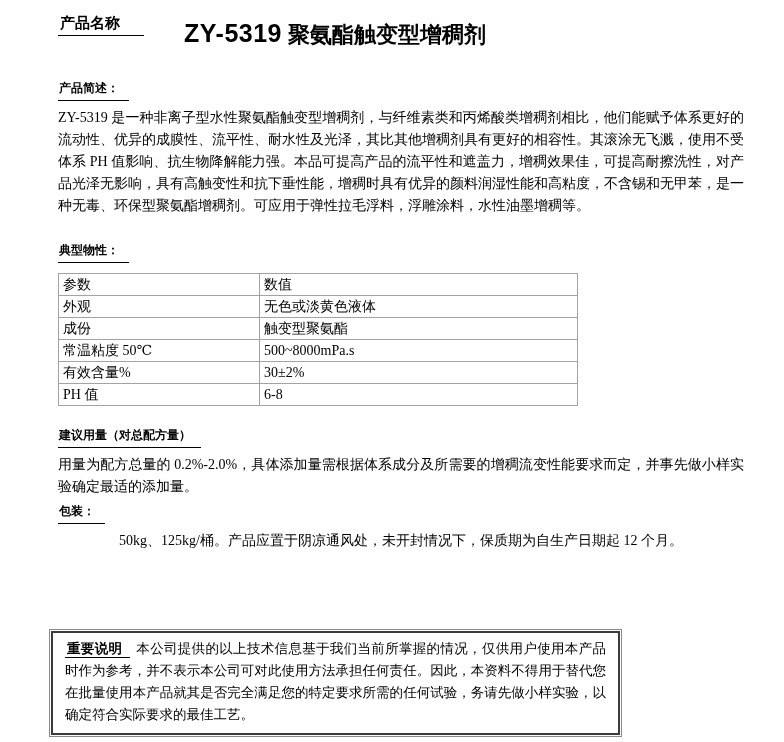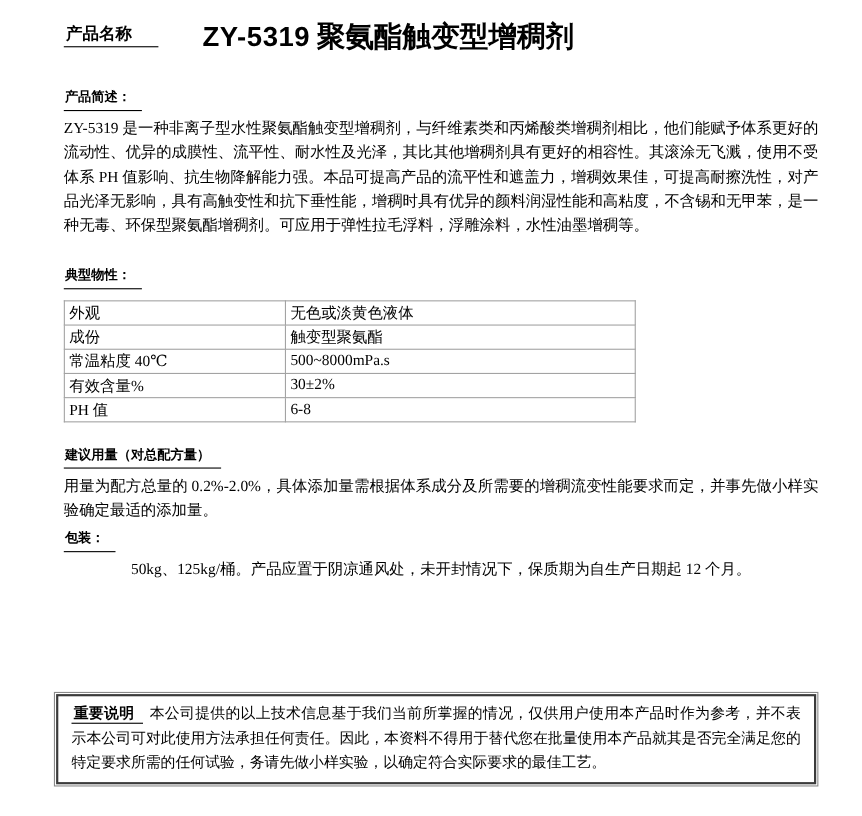--- a/index.html
+++ b/index.html
@@ -13,42 +13,42 @@
     position: relative;
     width: 784px;
     height: 742px;
     background: #ffffff;
     padding: 14px 40px 0 58px;
     overflow: hidden;
   }
   
   .title-row {
     display: flex;
-    align-items: center;
+    align-items: flex-start;
   }
   .title-label {
     font-size: 15px;
     font-weight: bold;
     border-bottom: 1px solid #000;
     padding: 0 24px 2px 2px;
     white-space: nowrap;
   }
   .title-main {
     margin: 0 0 0 40px;
     font-weight: bold;
     line-height: 1.1;
   }
   .title-code {
     font-family: "Liberation Sans", "DejaVu Sans", sans-serif;
     font-size: 25px;
     letter-spacing: 0.5px;
     margin-right: 6px;
   }
   .title-name {
-    font-size: 26px;
+    font-size: 22px;
   }
   
   .section-heading {
     display: inline-block;
     font-size: 12px;
     font-weight: bold;
     border-bottom: 1px solid #000;
     padding: 0 10px 3px 1px;
     margin: 0;
   }
@@ -78,21 +78,21 @@
     padding: 1px 4px;
     vertical-align: middle;
   }
   .props-table col.c1 { width: 201px; }
   .props-table col.c2 { width: 318px; }
   
   .notice-box {
     position: absolute;
     left: 51px;
     top: 631px;
-    width: 691px;
+    width: 569px;
     border: 2px solid #3b3b3b;
     outline: 1px solid #8a8a8a;
     outline-offset: 1px;
     background: #ffffff;
     padding: 5px 12px 7px 12px;
     font-size: 13.5px;
     line-height: 22px;
     text-align: justify;
   }
   .notice-label {
@@ -121,29 +121,33 @@
   <div>
     <h2 class="section-heading h-properties">典型物性：</h2>
   </div>
   <table class="props-table">
     <colgroup>
         <col class="c1">
         <col class="c2">
       </colgroup>
     <tbody>
       <tr>
+        <td>参数</td>
+        <td>数值</td>
+      </tr>
+      <tr>
         <td>外观</td>
         <td>无色或淡黄色液体</td>
       </tr>
       <tr>
         <td>成份</td>
         <td>触变型聚氨酯</td>
       </tr>
       <tr>
-        <td>常温粘度 40℃</td>
+        <td>常温粘度 50℃</td>
         <td>500~8000mPa.s</td>
       </tr>
       <tr>
         <td>有效含量%</td>
         <td>30±2%</td>
       </tr>
       <tr>
         <td>PH 值</td>
         <td>6-8</td>
       </tr>

